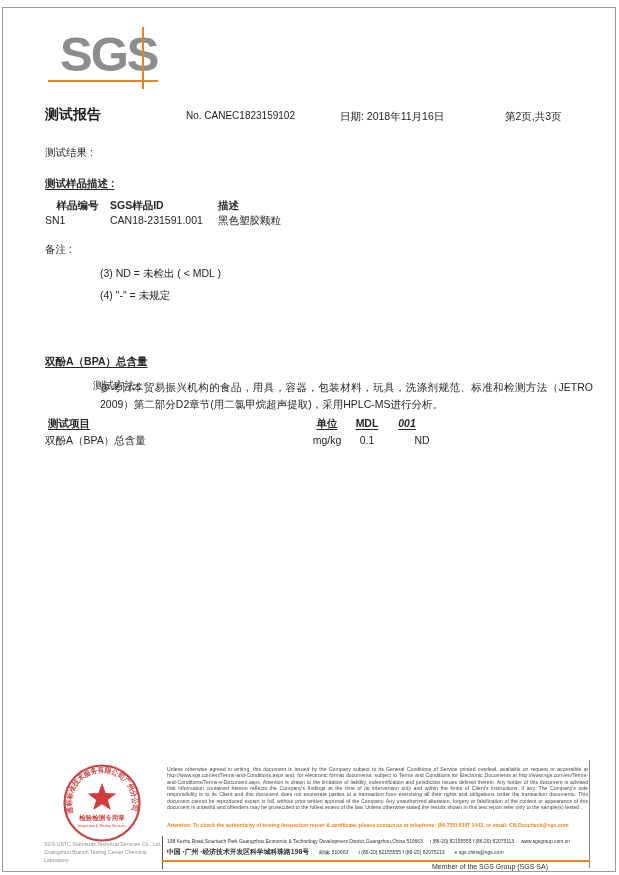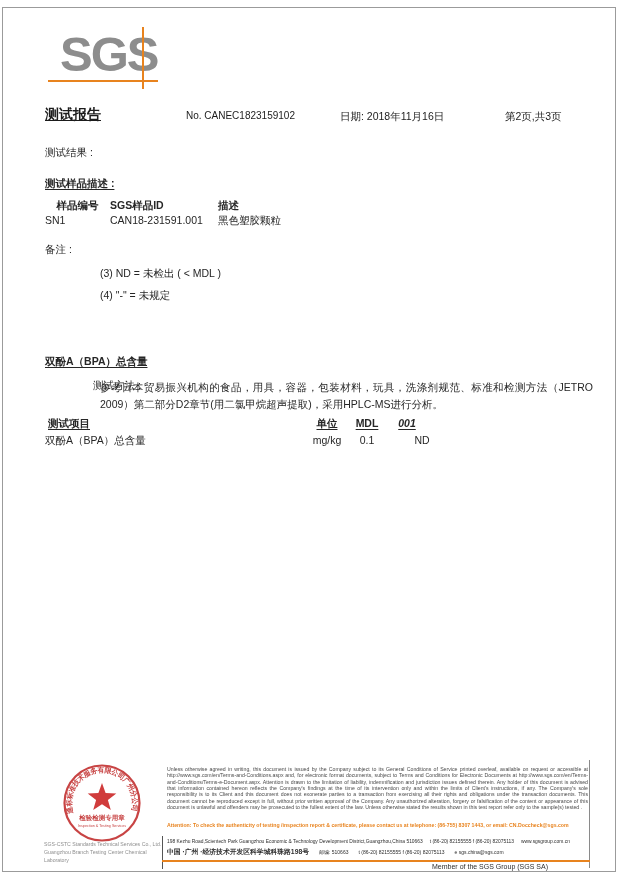--- a/index.html
+++ b/index.html
@@ -7,21 +7,21 @@
   body { position:relative; font-family:"Liberation Sans","DejaVu Sans",sans-serif; color:#262626; overflow:hidden; }
   .abs { position:absolute; }
   .page-border { left:2px; top:7px; width:614px; height:865px; border:1px solid #9b9b9b; pointer-events:none; }
 
   
   .logo-text { left:60px; top:30px; font-size:49px; font-weight:bold; color:#8d8d8d; letter-spacing:-2px; line-height:1; }
   .logo-hline { left:48px; top:80px; width:110px; height:2px; background:#e8831e; }
   .logo-vline { left:142px; top:27px; width:2px; height:62px; background:#e8831e; }
 
   
-  .doc-title { left:45px; top:106px; font-size:14px; font-weight:bold; color:#1c1c1c;text-decoration:underline; }
+  .doc-title { left:45px; top:106px; font-size:14px; font-weight:bold; color:#1c1c1c; }
   .report-no { left:186px; top:110px; font-size:10px; color:#1c1c1c; }
   .report-date { left:340px; top:110px; font-size:10.5px; color:#1c1c1c; }
   .page-info { left:505px; top:110px; font-size:10.5px; color:#1c1c1c; }
 
   .body-text { font-size:10.5px; color:#262626; }
   .bold { font-weight:bold; }
   .ul { text-decoration:underline; text-underline-offset:2px; }
   .results-label { left:45px; top:146px; }
   .sample-desc-label { left:45px; top:177px; }
 

